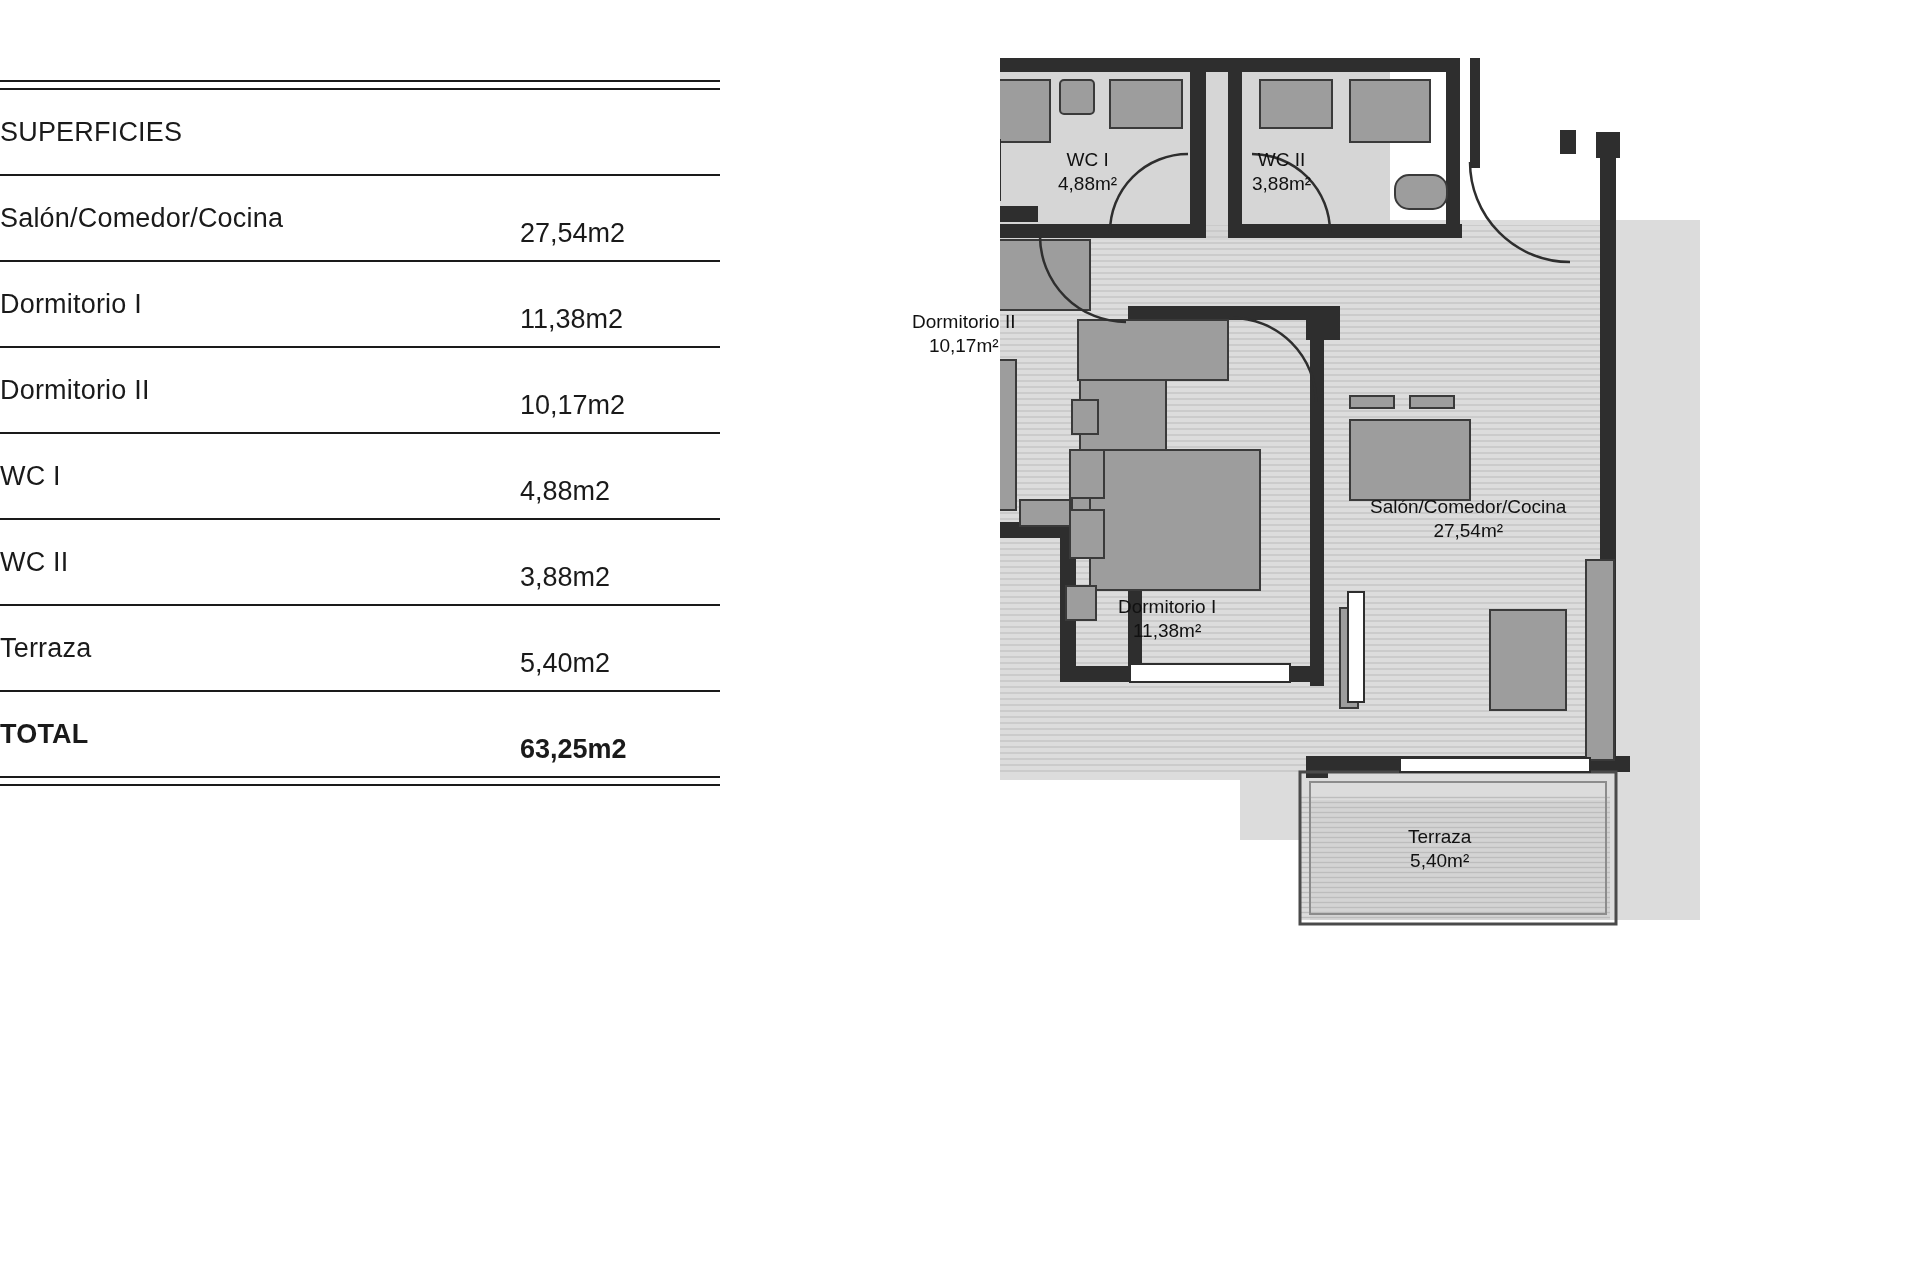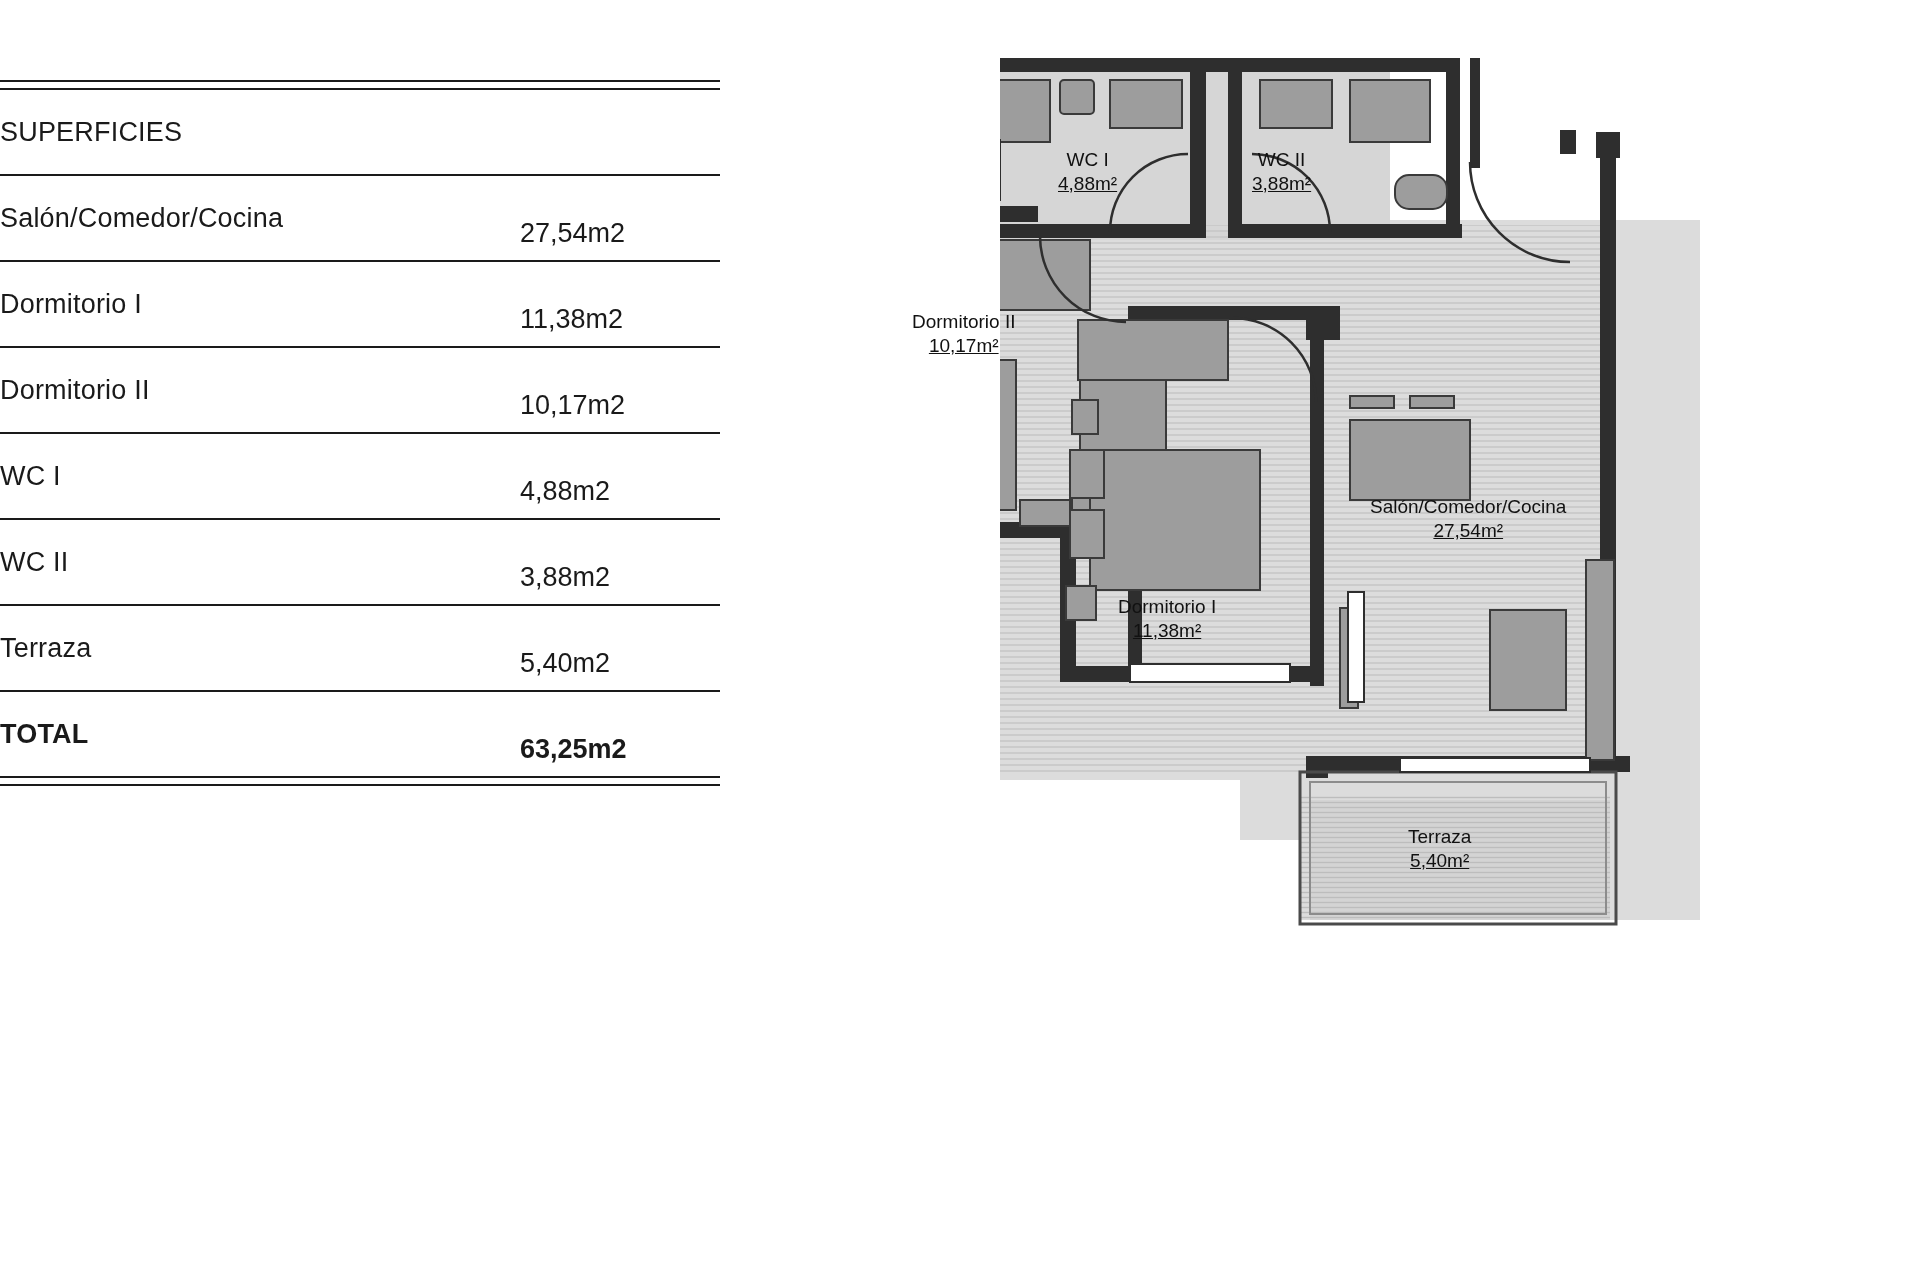--- a/index.html
+++ b/index.html
@@ -13,21 +13,21 @@
   .row .label{flex:0 0 520px;font-size:27px;padding-left:40px;letter-spacing:.2px;}
   .row .value{font-size:27px;margin-top:30px;}
   .row.header .label{font-size:27px;}
   .row.total .label,.row.total .value{font-weight:bold;}
   .dblrule{height:6px;border-top:2px solid #1a1a1a;border-bottom:2px solid #1a1a1a;}
 
   
   .plan{position:absolute;left:1000px;top:0;width:920px;height:1280px;}
   .plan svg{display:block;}
   .plan-label{position:absolute;font-size:19px;text-align:center;line-height:1.25;color:#111;white-space:nowrap;}
-  .plan-label .area{display:block;text-decoration:underline;}
+  .plan-label .area{display:block;}
 </style>
 </head>
 <body>
 
 <div class="table-panel">
 
   <div class="dblrule"></div>
 
   <div class="row header">
     <div class="label">SUPERFICIES</div>

